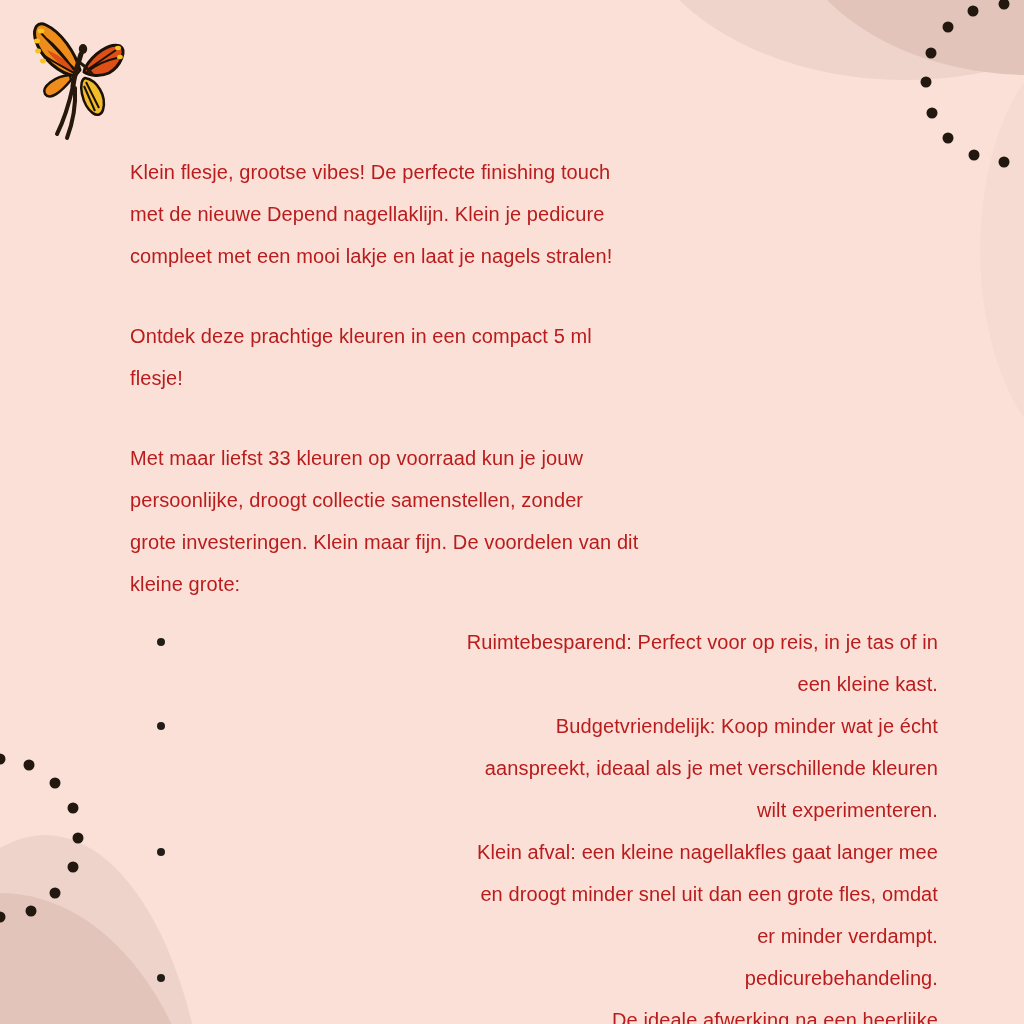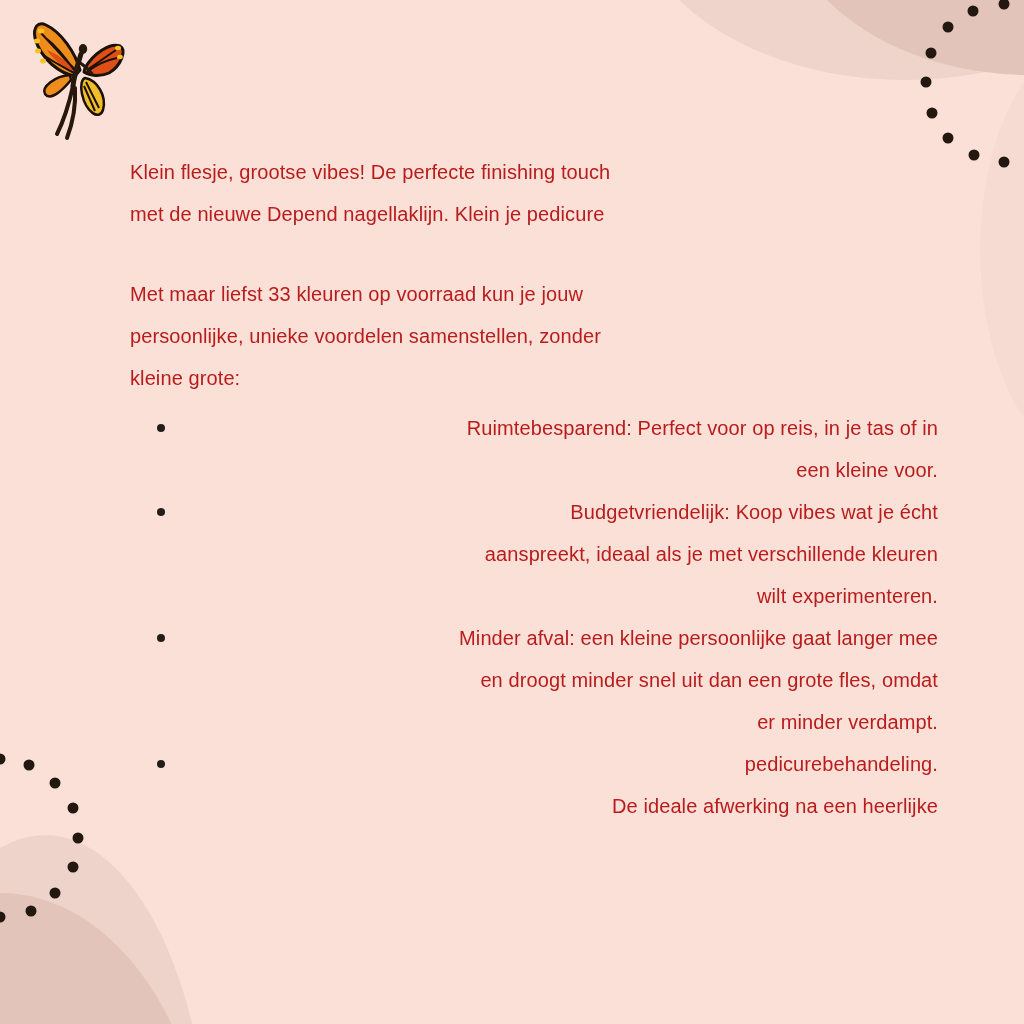--- a/index.html
+++ b/index.html
@@ -35,21 +35,21 @@
     left: 130px;
     top: 151px;
     width: 808px;
     color: #b91c1c;
     font-size: 20px;
     line-height: 42px;
     font-weight: 500;
     letter-spacing: 0.1px;
   }
   .text-block p { margin: 0 0 38px 0; }
-  .text-block p.no-gap { margin-bottom: 8px; }
+  .text-block p.no-gap { margin-bottom: 16px; }
   .ln { display: block; }
 
   .benefits {
     margin: 0;
     padding: 0 0 0 52px;
     list-style: none;
     text-align: right;
   }
   .benefits li { position: relative; }
   .benefits li::before {
@@ -129,41 +129,47 @@
       <path d="M54,50 C60,54 64,58 67,62" stroke-width="3"></path>
     </g>
     <ellipse cx="58" cy="37" rx="4.2" ry="5" fill="#27180c"></ellipse>
   </svg>
 
   <main class="text-block">
 
     <p>
       <span class="ln">Klein flesje, grootse vibes! De perfecte finishing touch</span>
       <span class="ln">met de nieuwe Depend nagellaklijn. Klein je pedicure</span>
+      <span class="ln">compleet met een mooi lakje en laat je nagels stralen!</span>
     </p>
 
+    <p>
+      <span class="ln">Ontdek deze prachtige kleuren in een compact 5 ml</span>
+      <span class="ln">flesje!</span>
+    </p>
 
     <p class="no-gap">
       <span class="ln">Met maar liefst 33 kleuren op voorraad kun je jouw</span>
-      <span class="ln">persoonlijke, unieke voordelen samenstellen, zonder</span>
+      <span class="ln">persoonlijke, droogt collectie samenstellen, zonder</span>
+      <span class="ln">grote investeringen. Klein maar fijn. De voordelen van dit</span>
       <span class="ln">kleine grote:</span>
     </p>
 
     <ul class="benefits">
       <li>
         <span class="ln">Ruimtebesparend: Perfect voor op reis, in je tas of in</span>
-        <span class="ln">een kleine voor.</span>
+        <span class="ln">een kleine kast.</span>
       </li>
       <li>
-        <span class="ln">Budgetvriendelijk: Koop vibes wat je écht</span>
+        <span class="ln">Budgetvriendelijk: Koop minder wat je écht</span>
         <span class="ln">aanspreekt, ideaal als je met verschillende kleuren</span>
         <span class="ln">wilt experimenteren.</span>
       </li>
       <li>
-        <span class="ln">Minder afval: een kleine persoonlijke gaat langer mee</span>
+        <span class="ln">Klein afval: een kleine nagellakfles gaat langer mee</span>
         <span class="ln">en droogt minder snel uit dan een grote fles, omdat</span>
         <span class="ln">er minder verdampt.</span>
       </li>
       <li>
         <span class="ln">pedicurebehandeling.</span>
         <span class="ln">De ideale afwerking na een heerlijke</span>
       </li>
     </ul>
 
   </main>

